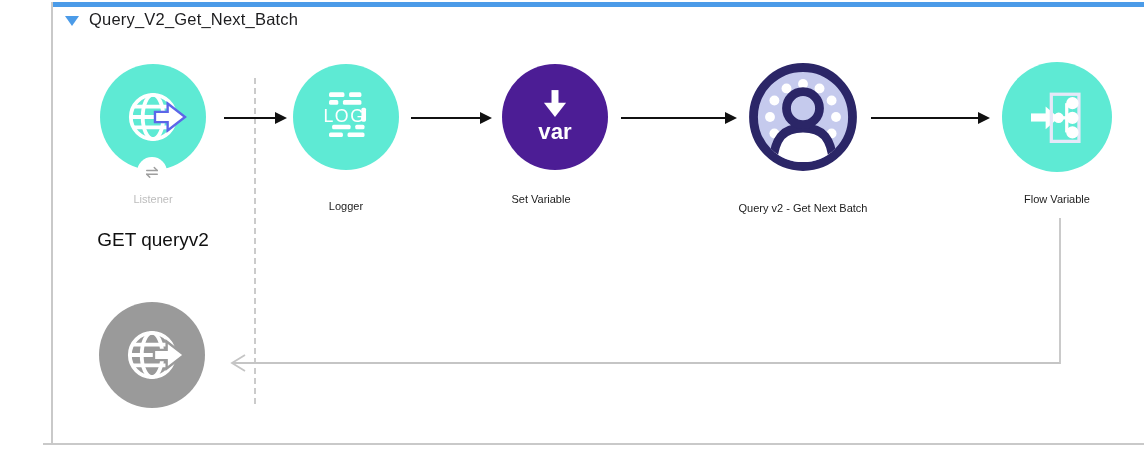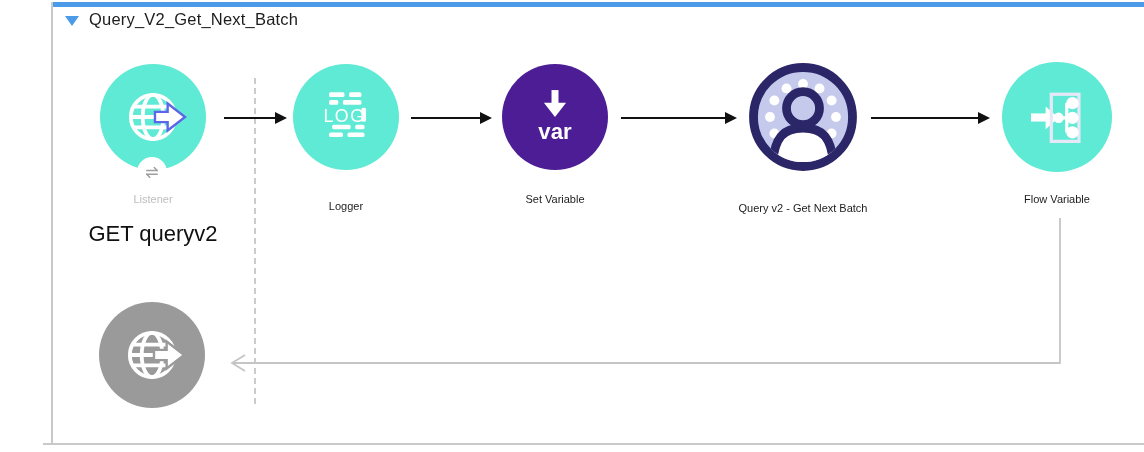--- a/index.html
+++ b/index.html
@@ -42,23 +42,23 @@
   .badge {
     position:absolute; left:94px; top:157px; width:30px; height:30px;
     background:#ffffff; border-radius:50%;
     display:flex; align-items:center; justify-content:center;
   }
 
   .node-label {
     position:absolute; text-align:center; font-size:11px; color:#1c1c1c; line-height:1.35;
   }
   .lbl-listener { left:30px;  top:192px; width:160px; color:#bdbdbd; }
-  .lbl-getquery { left:20px;  top:219px; width:180px; font-size:22px; color:#101010; }
+  .lbl-getquery { left:20px;  top:227px; width:180px; font-size:19px; color:#101010; }
   .lbl-logger   { left:223px; top:199px; width:160px; }
-  .lbl-setvar   { left:422px; top:192px; width:180px; }
+  .lbl-setvar   { left:408px; top:192px; width:180px; }
   .lbl-query    { left:690px; top:201px; width:140px; }
   .lbl-flowref  { left:924px; top:192px; width:180px; }
 
   
   .arrow { position:absolute; top:111px; height:14px; }
   .arrow svg { display:block; }
   .a1 { left:181px; width:63px; }
   .a2 { left:368px; width:81px; }
   .a3 { left:578px; width:116px; }
   .a4 { left:828px; width:119px; }

